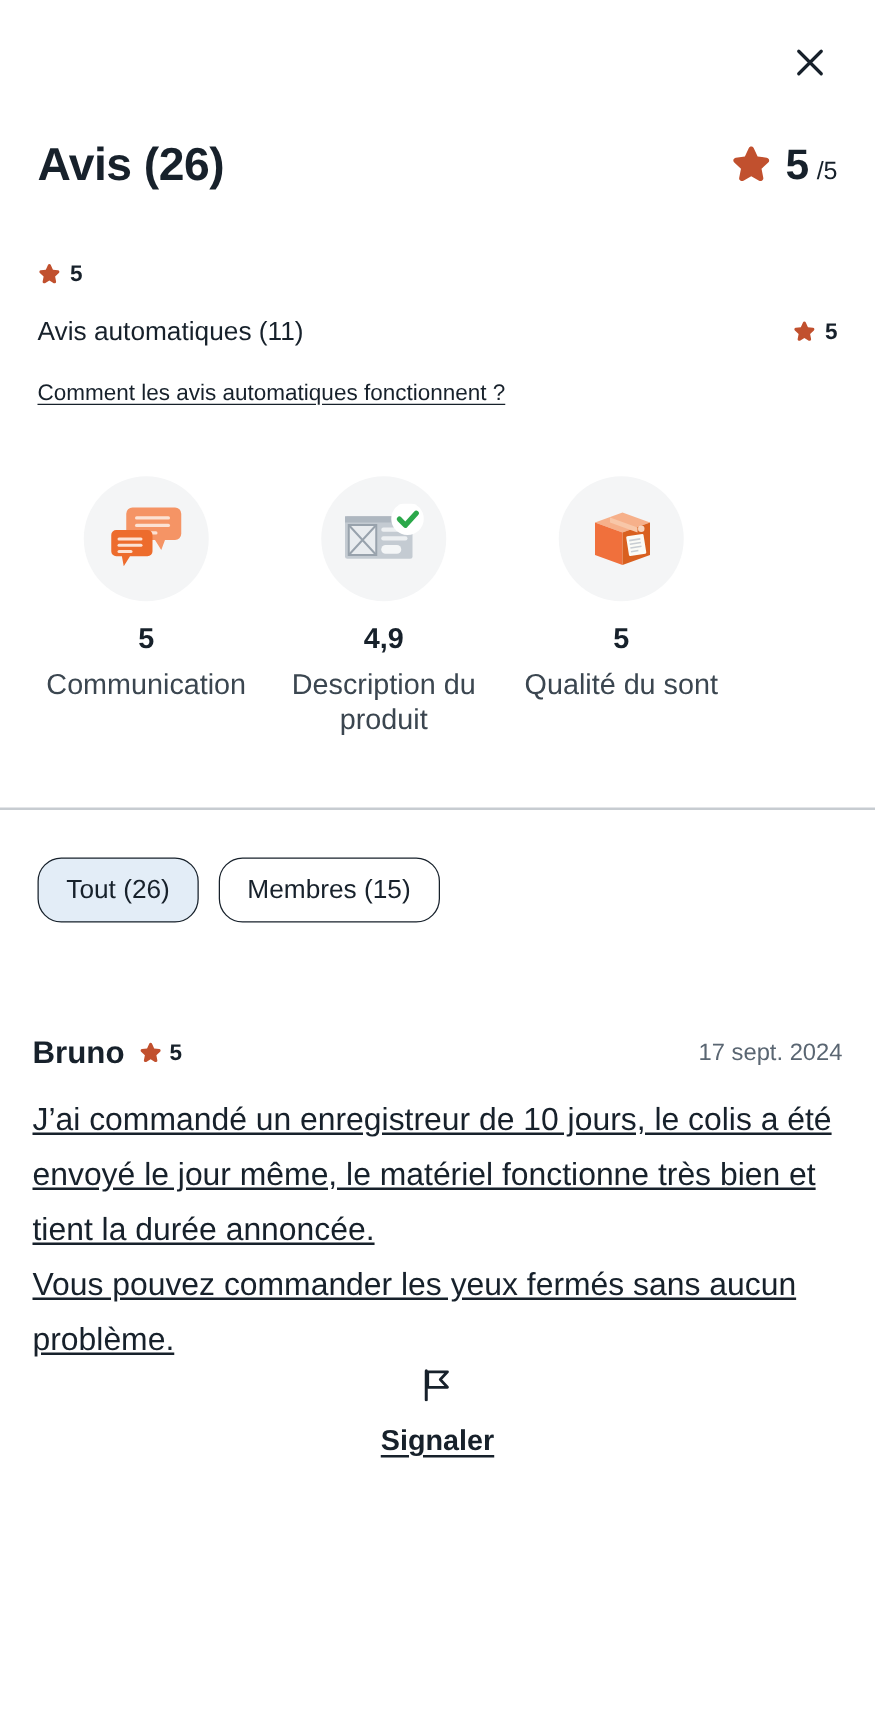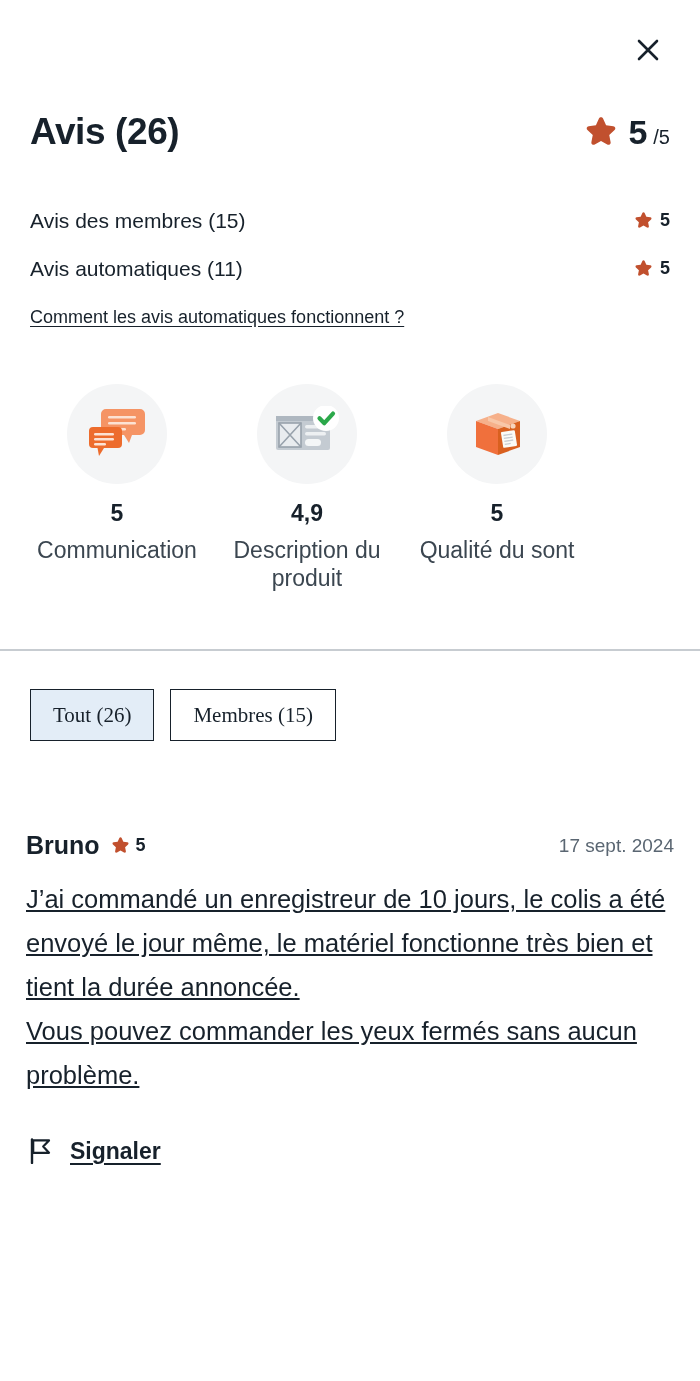--- a/index.html
+++ b/index.html
@@ -182,27 +182,27 @@
 
   
   .chips {
     display: flex;
     gap: 16px;
     padding: 0 30px;
     margin-top: 38px;
   }
   .chip {
     border: 1.5px solid #17212B;
-    border-radius: 0;
+    border-radius: 19px;
     padding: 13px 22px;
     font-size: 21px;
     color: #17212B;
     background: #ffffff;
     cursor: pointer;
-    font-family: Liberation Serif, serif;
+    font-family: Liberation Sans, sans-serif;
     line-height: 1.15;
   }
   .chip.selected {
     background: #E3EDF7;
   }
 
   
   .review {
     padding: 0 26px;
     margin-top: 90px;
@@ -241,22 +241,22 @@
     color: #17212B;
     text-decoration: underline;
   }
   .rev-body p { margin: 0; }
 
   .report {
     display: flex;
     align-items: center;
     gap: 18px;
     padding: 0 30px;
-    margin-top: 40px;
     cursor: pointer;
+    flex-direction: column;
   }
   .report-label {
     font-size: 23px;
     font-weight: bold;
     color: #17212B;
     text-decoration: underline;
     text-underline-offset: 4px;
   }
 </style>
 </head>
@@ -280,21 +280,20 @@
       </svg>
       <span class="score-num">5</span>
       <span class="score-den">/5</span>
     </div>
   </div>
 
 
   <div class="breakdown">
 
     <div class="bd-row">
-      <span class="bd-label">Avis des membres (15)</span>
       <span class="bd-score">
         <svg class="star" width="19" height="19" viewBox="0 0 24 24">
           <path d="M12 1.6c.62 0 1.18.36 1.44.93l2.16 4.7 5.1.63c.62.08 1.14.51 1.33 1.1.19.6.02 1.25-.44 1.67l-3.78 3.47.99 5.05c.12.62-.13 1.25-.64 1.62-.51.37-1.19.41-1.74.1L12 18.3l-4.42 2.57c-.55.31-1.23.27-1.74-.1a1.56 1.56 0 0 1-.64-1.62l.99-5.05-3.78-3.47a1.56 1.56 0 0 1-.44-1.67c.19-.59.71-1.02 1.33-1.1l5.1-.63 2.16-4.7c.26-.57.82-.93 1.44-.93z" fill="#C1502E"></path>
         </svg>
         <span>5</span>
       </span>
     </div>
 
     <div class="bd-row">
       <span class="bd-label">Avis automatiques (11)</span>

